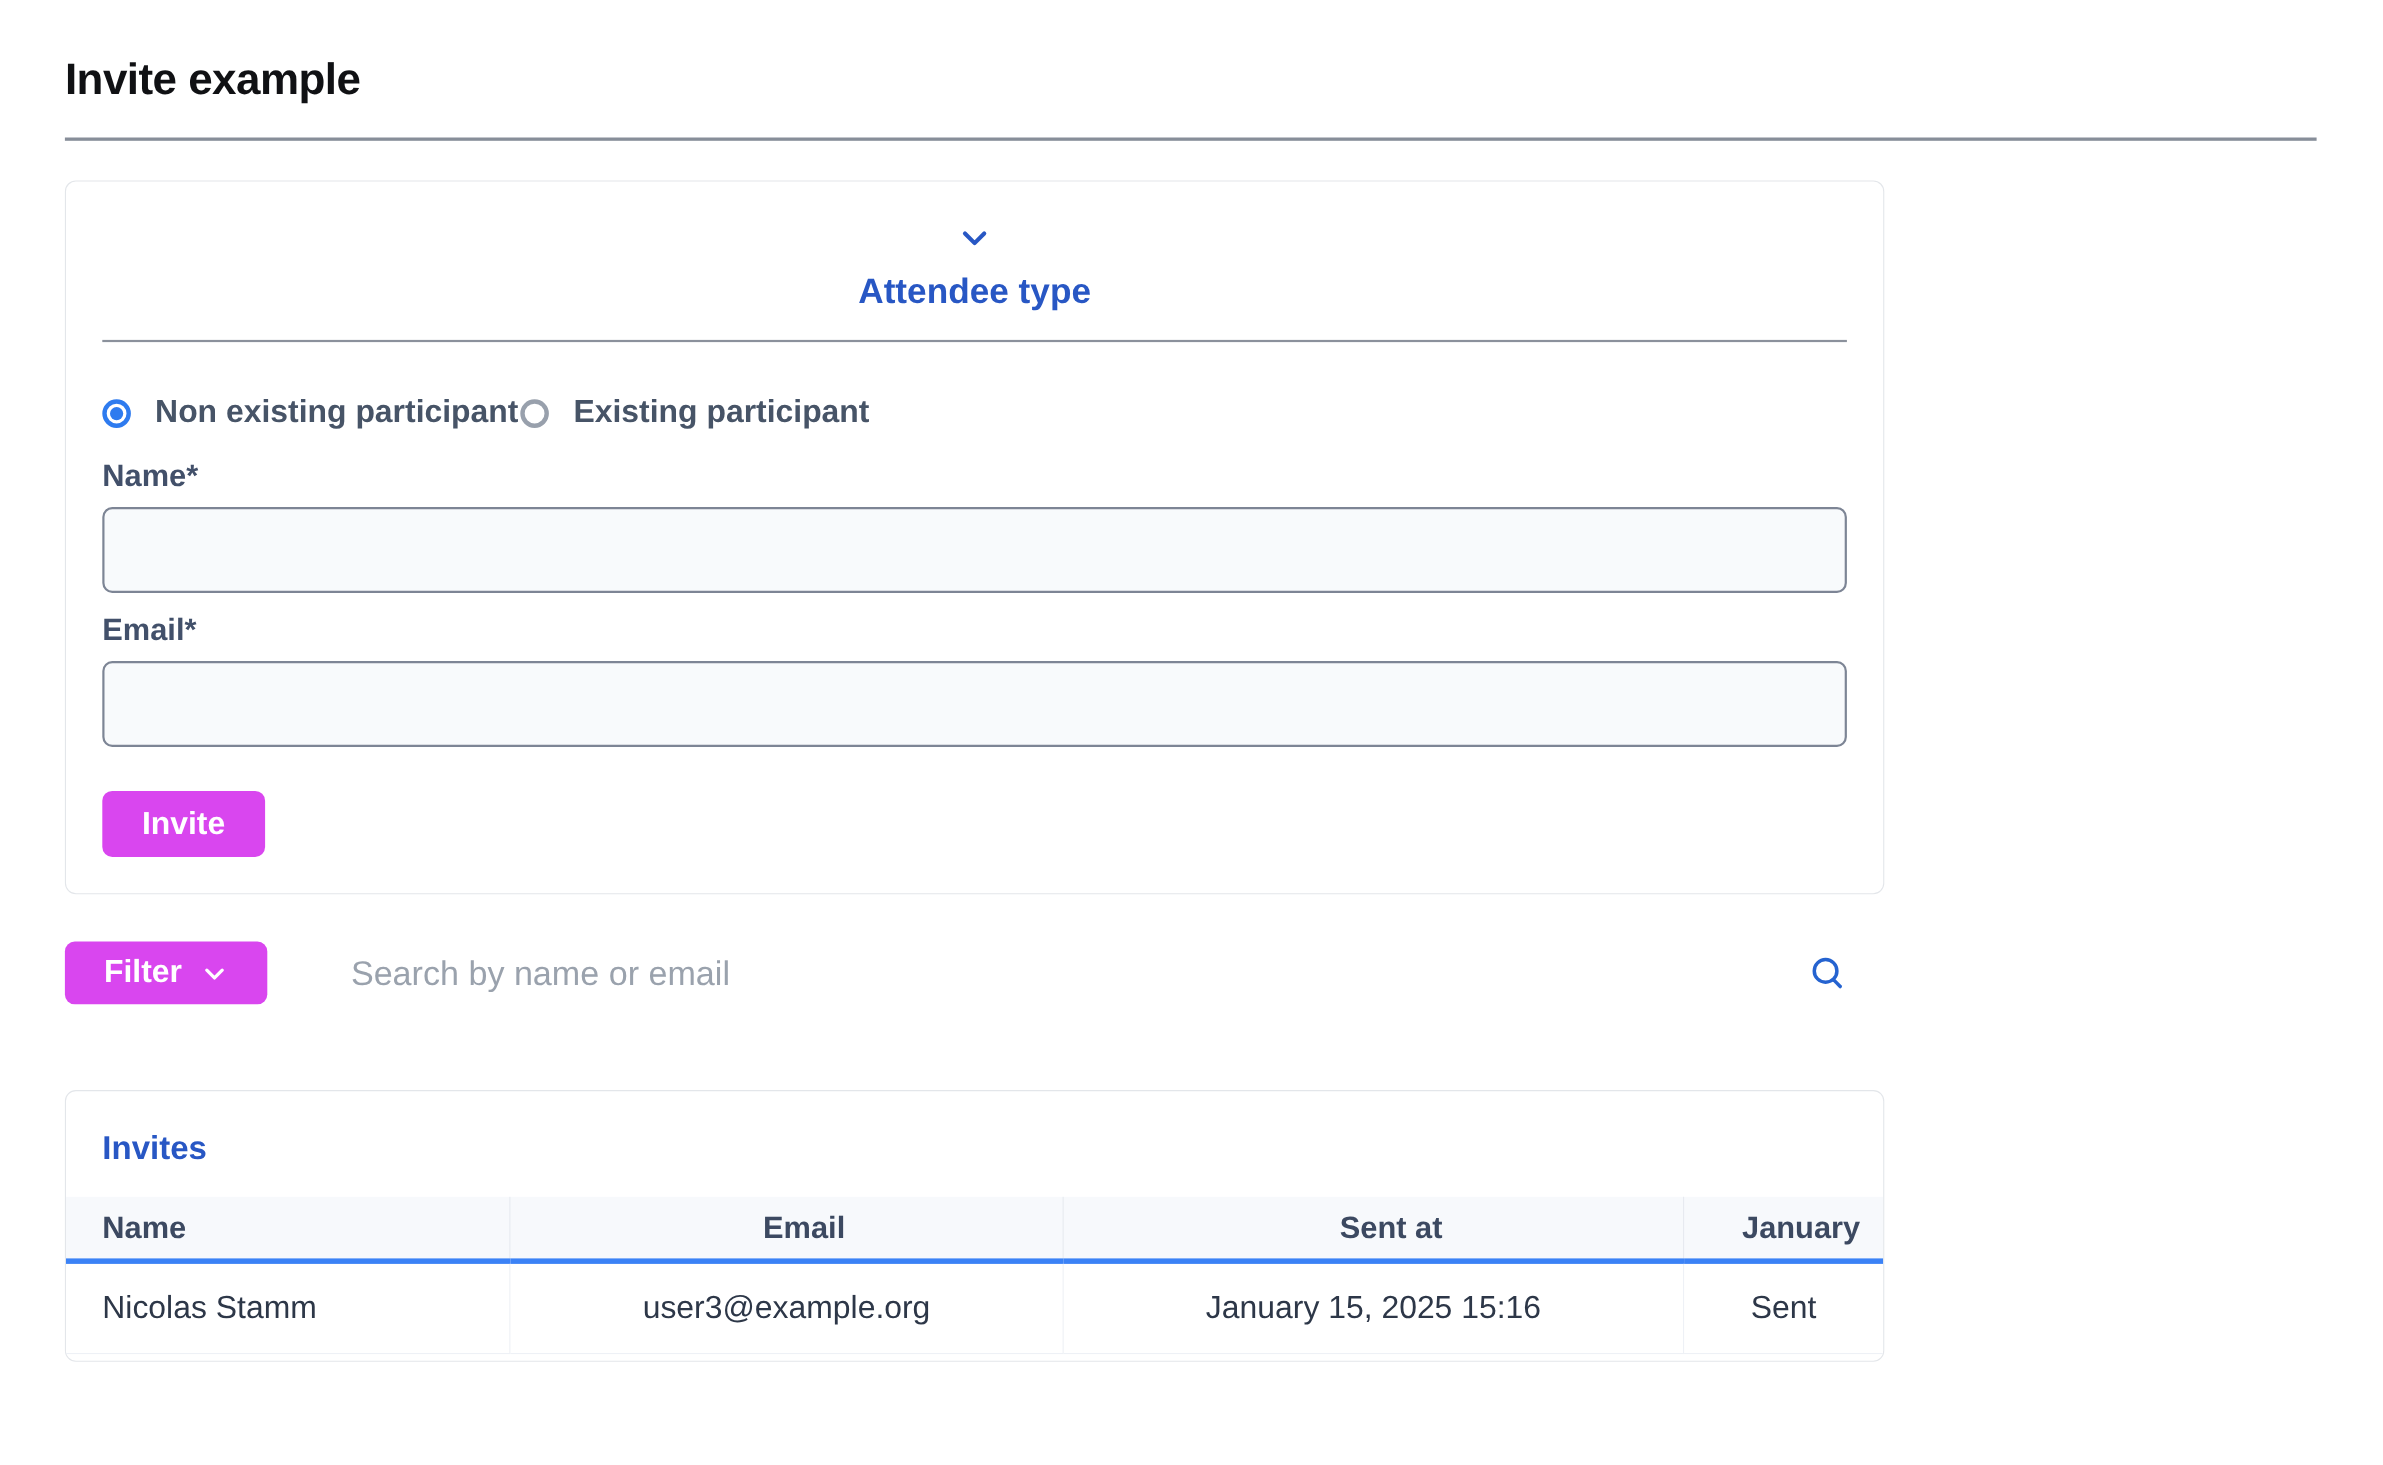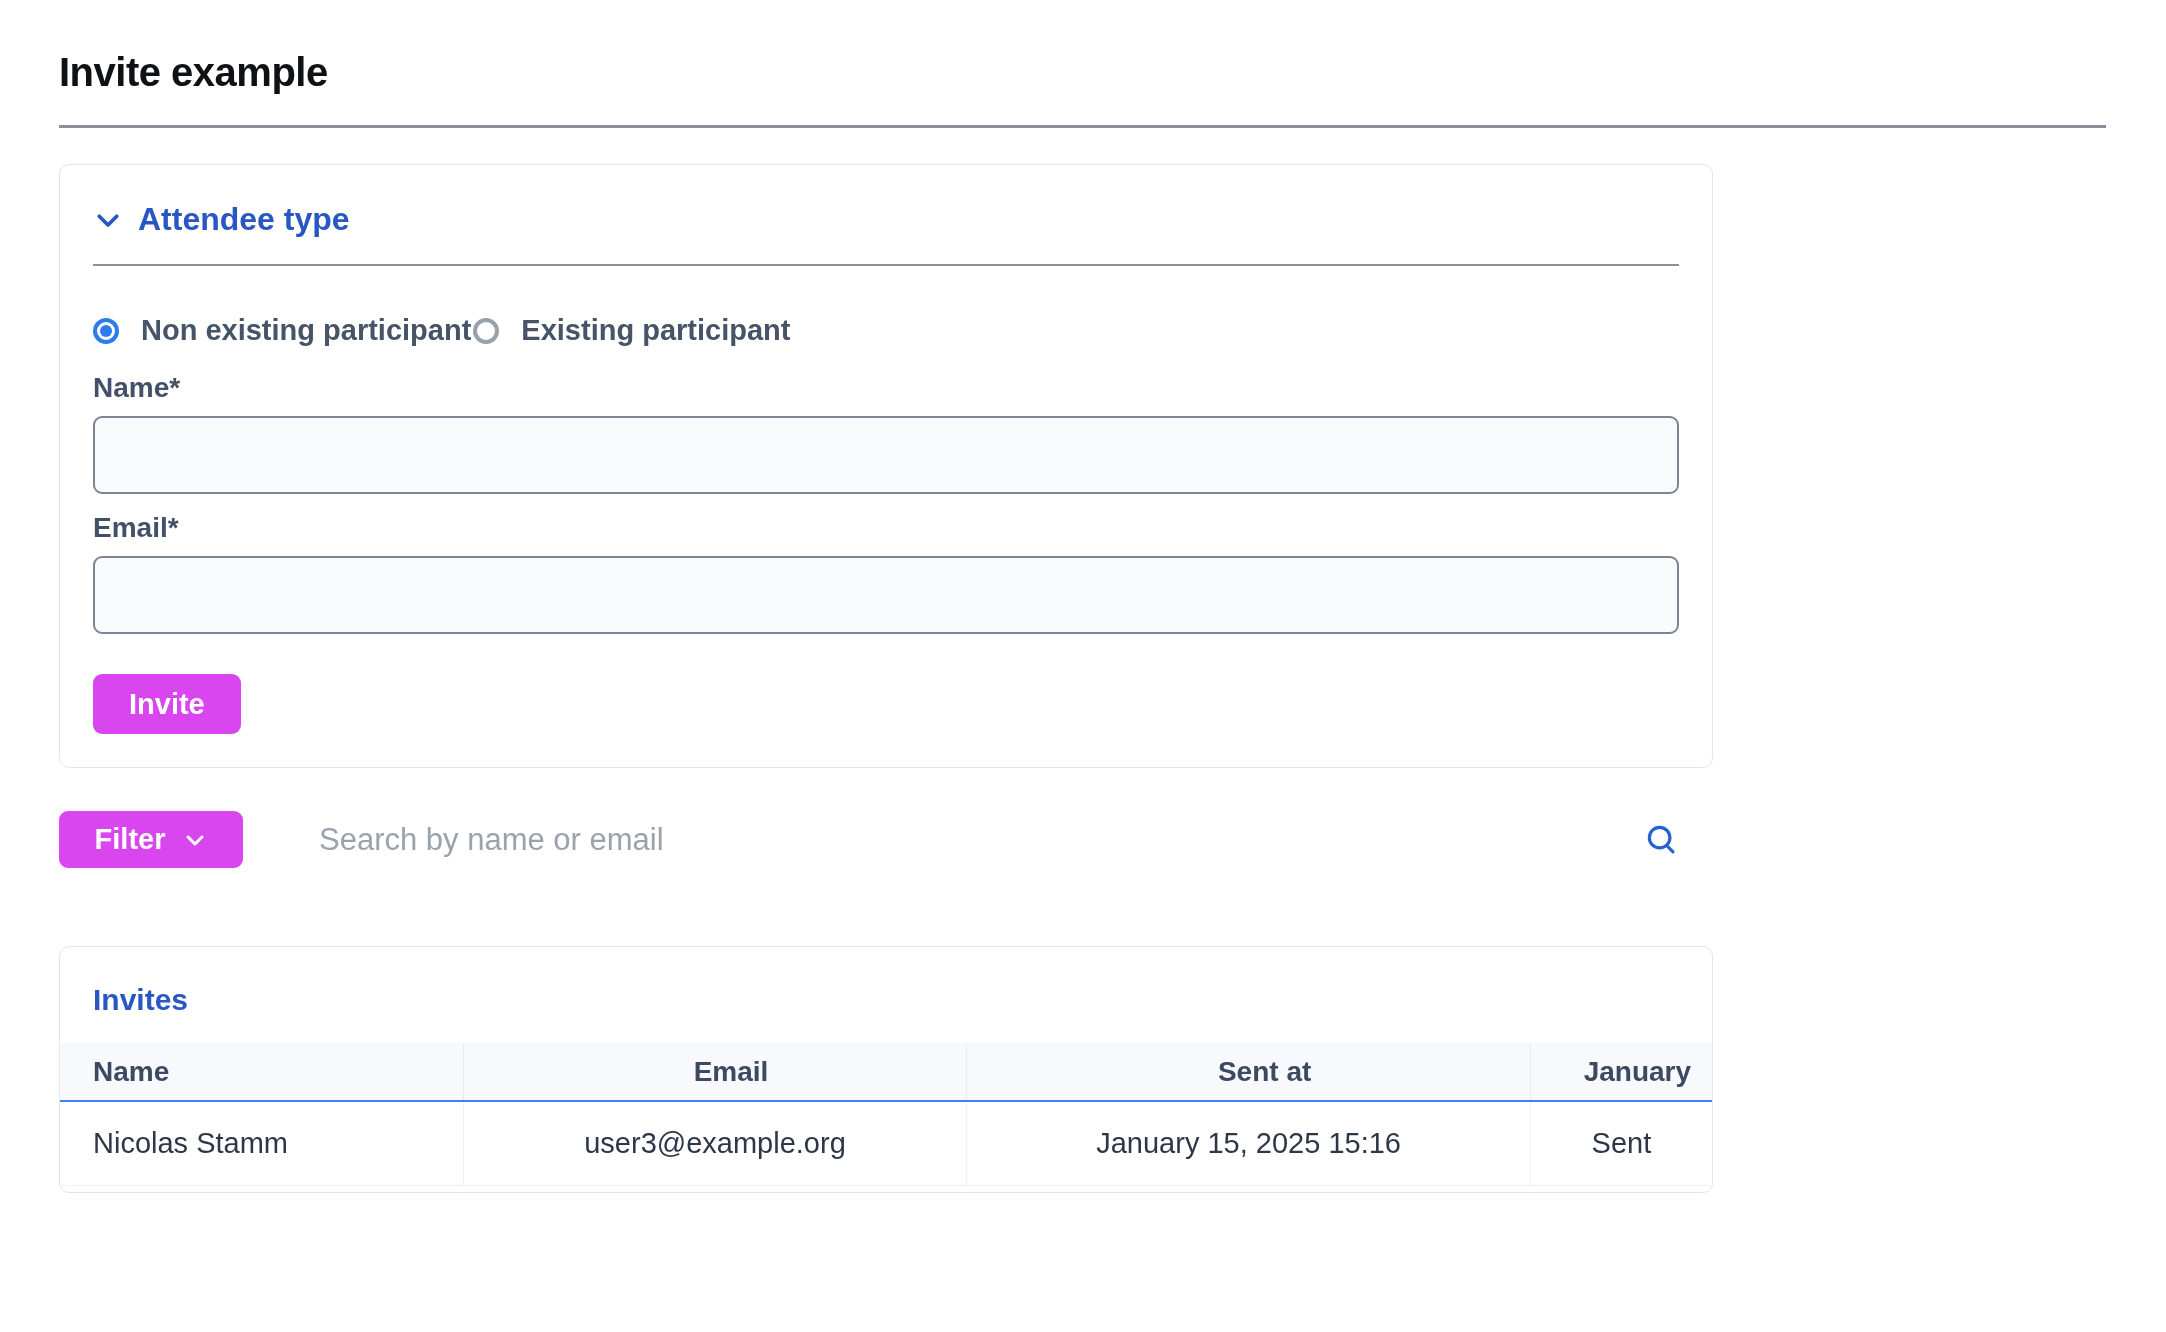--- a/index.html
+++ b/index.html
@@ -39,20 +39,21 @@
     margin-top: 36px;
     padding: 36px 33px 33px 33px;
   }
 
   
   .section-header {
     display: flex;
     align-items: center;
     gap: 15px;
     cursor: pointer;
+    flex-direction: column;
   }
   .section-header .chev { flex: 0 0 auto; display: flex; }
   .section-title {
     font-size: 32px;
     font-weight: 700;
     color: #2857c4;
   }
   .section-rule {
     margin-top: 26px;
     border: none;
@@ -219,21 +220,21 @@
     border-left: none;
   }
   .invites-table td {
     background: #ffffff;
     height: 84px;
     font-size: 29px;
     font-weight: 400;
     color: #2d3748;
     text-align: center;
     border-left: 1px solid #eef1f6;
-    border-top: 2px solid #3b82f6;
+    border-top: 5px solid #3b82f6;
     border-bottom: 1px solid #eef1f6;
   }
   .invites-table td:first-child {
     text-align: left;
     padding-left: 33px;
     border-left: none;
   }
 </style>
 </head>
 <body>

